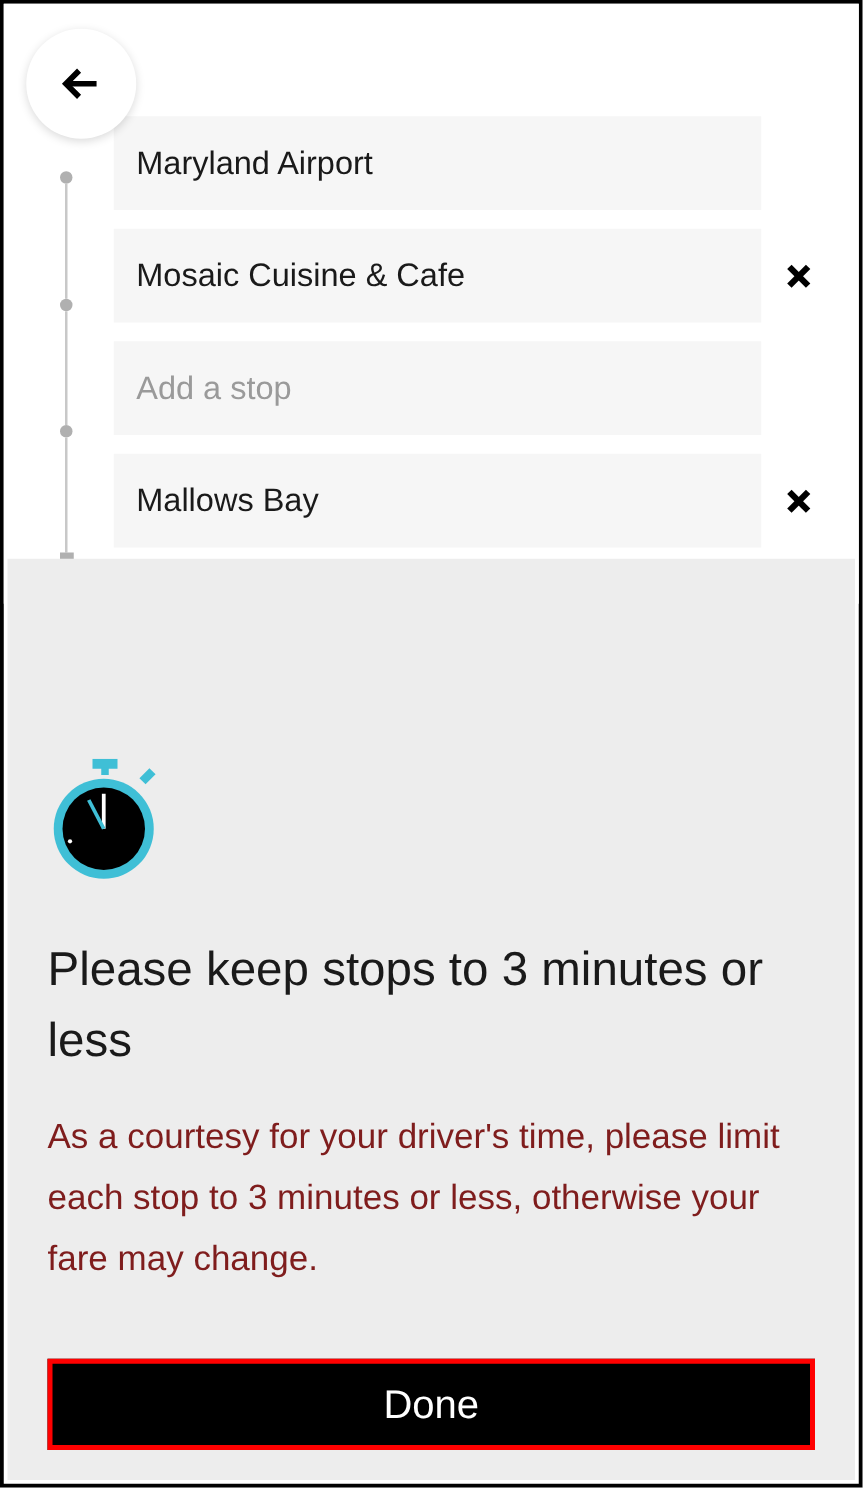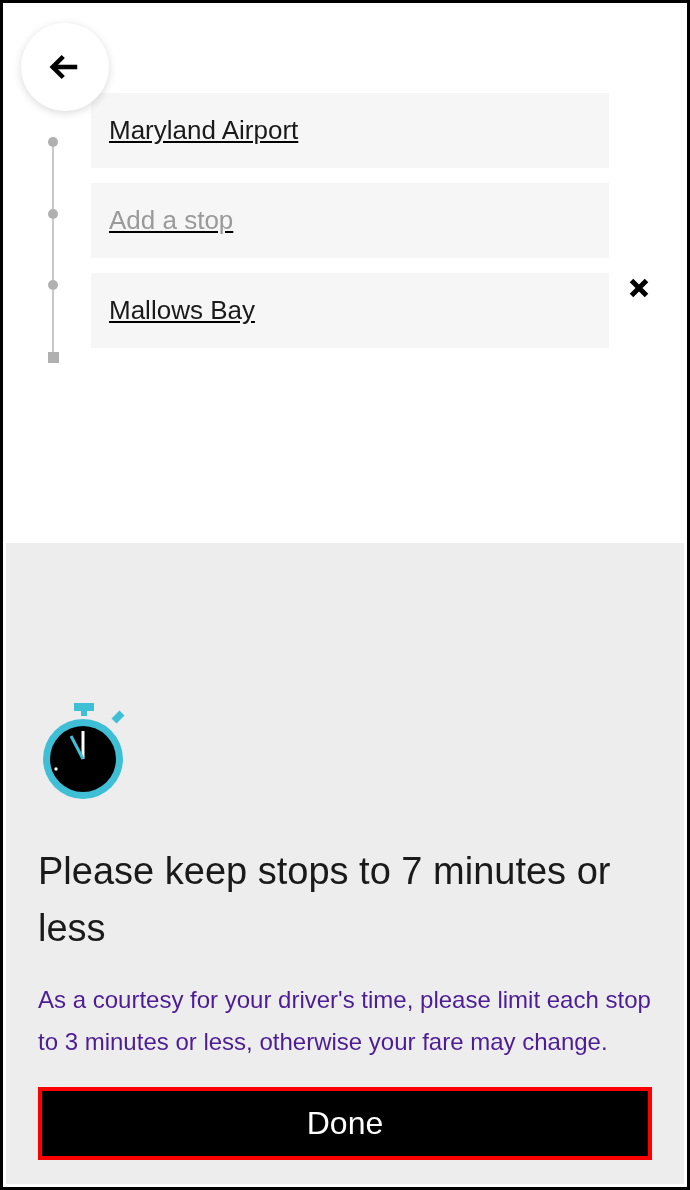--- a/index.html
+++ b/index.html
@@ -61,23 +61,22 @@
       background: #c8c8c8;
       flex: 1;
     }
     .line-s { height: 82px; }
     .stops-list {
       flex: 1;
       margin-left: 18px;
     }
     .stop-row {
       display: flex;
-      align-items: flex-start;
+      align-items: center;
       margin-bottom: 15px;
-      text-decoration: underline;
     }
     .stop-field {
       flex: 1;
       background: #f6f6f6;
       padding: 22px 18px;
       font-size: 26px;
       color: #1a1a1a;
       font-weight: 400;
     }
     .stop-field.placeholder {
@@ -107,24 +106,24 @@
       margin-bottom: 36px;
     }
     .sheet-title {
       font-size: 38px;
       font-weight: 400;
       color: #1a1a1a;
       line-height: 1.5;
       margin-bottom: 22px;
     }
     .sheet-body {
-      font-size: 24px;
-      color: #4c1d95;
+      font-size: 28px;
+      color: #7f1d1d;
       line-height: 1.75;
-      margin-bottom: 24px;
+      margin-bottom: 56px;
     }
     .done-btn {
       background: #000;
       color: #fff;
       font-size: 32px;
       font-weight: 500;
       text-align: center;
       padding: 14px 0;
       border: 4px solid #ff0000;
       cursor: pointer;
@@ -149,20 +148,29 @@
       <div class="line line-s"></div>
       <div class="dot"></div>
       <div class="line line-s"></div>
       <div class="square"></div>
     </div>
 
     <div class="stops-list">
       <div class="stop-row">
         <div class="stop-field">Maryland Airport</div>
         <div class="spacer-remove"></div>
+      </div>
+      <div class="stop-row">
+        <div class="stop-field">Mosaic Cuisine &amp; Cafe</div>
+        <div class="remove-icon">
+          <svg width="30" height="30" viewBox="0 0 24 24" fill="none" stroke="#000" stroke-width="4">
+              <path d="M18 6L6 18"></path>
+              <path d="M6 6l12 12"></path>
+            </svg>
+        </div>
       </div>
       <div class="stop-row">
         <div class="stop-field placeholder">Add a stop</div>
         <div class="spacer-remove"></div>
       </div>
       <div class="stop-row">
         <div class="stop-field">Mallows Bay</div>
         <div class="remove-icon">
           <svg width="30" height="30" viewBox="0 0 24 24" fill="none" stroke="#000" stroke-width="4">
               <path d="M18 6L6 18"></path>
@@ -180,16 +188,16 @@
       <rect x="36" y="0" width="20" height="8" fill="#3fbfd6"></rect>
       <rect x="43" y="7" width="6" height="6" fill="#3fbfd6"></rect>
       <line x1="76" y1="18" x2="84" y2="10" stroke="#3fbfd6" stroke-width="7"></line>
       <circle cx="45" cy="56" r="40" fill="#3fbfd6"></circle>
       <circle cx="45" cy="56" r="33" fill="#000"></circle>
       <line x1="45" y1="56" x2="45" y2="28" stroke="#fff" stroke-width="3"></line>
       <line x1="45" y1="56" x2="33" y2="33" stroke="#3fbfd6" stroke-width="3"></line>
       <circle cx="18" cy="66" r="1.7" fill="#fff"></circle>
     </svg>
   </div>
-  <div class="sheet-title">Please keep stops to 7 minutes or less</div>
+  <div class="sheet-title">Please keep stops to 3 minutes or less</div>
   <div class="sheet-body">As a courtesy for your driver's time, please limit each stop to 3 minutes or less, otherwise your fare may change.</div>
   <div class="done-btn">Done</div>
 </div>
 
 </body></html>

